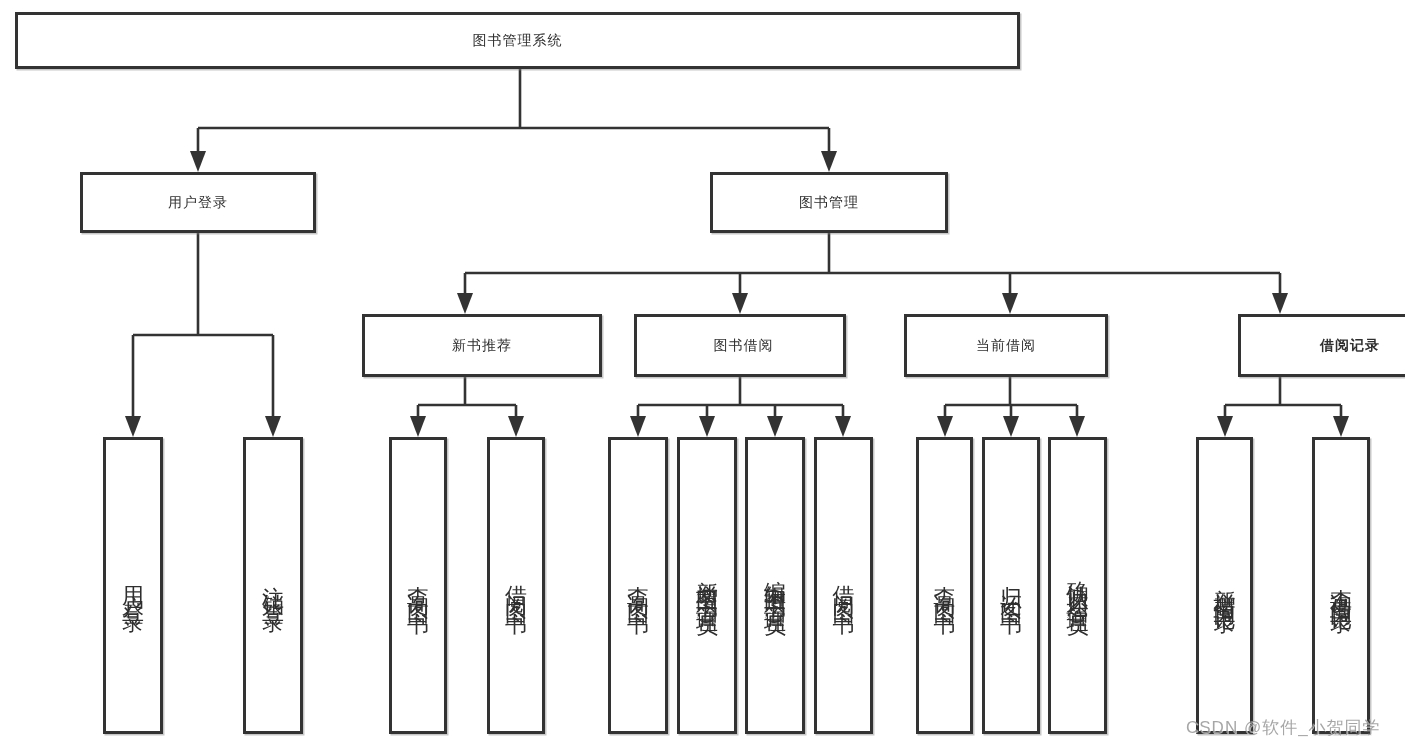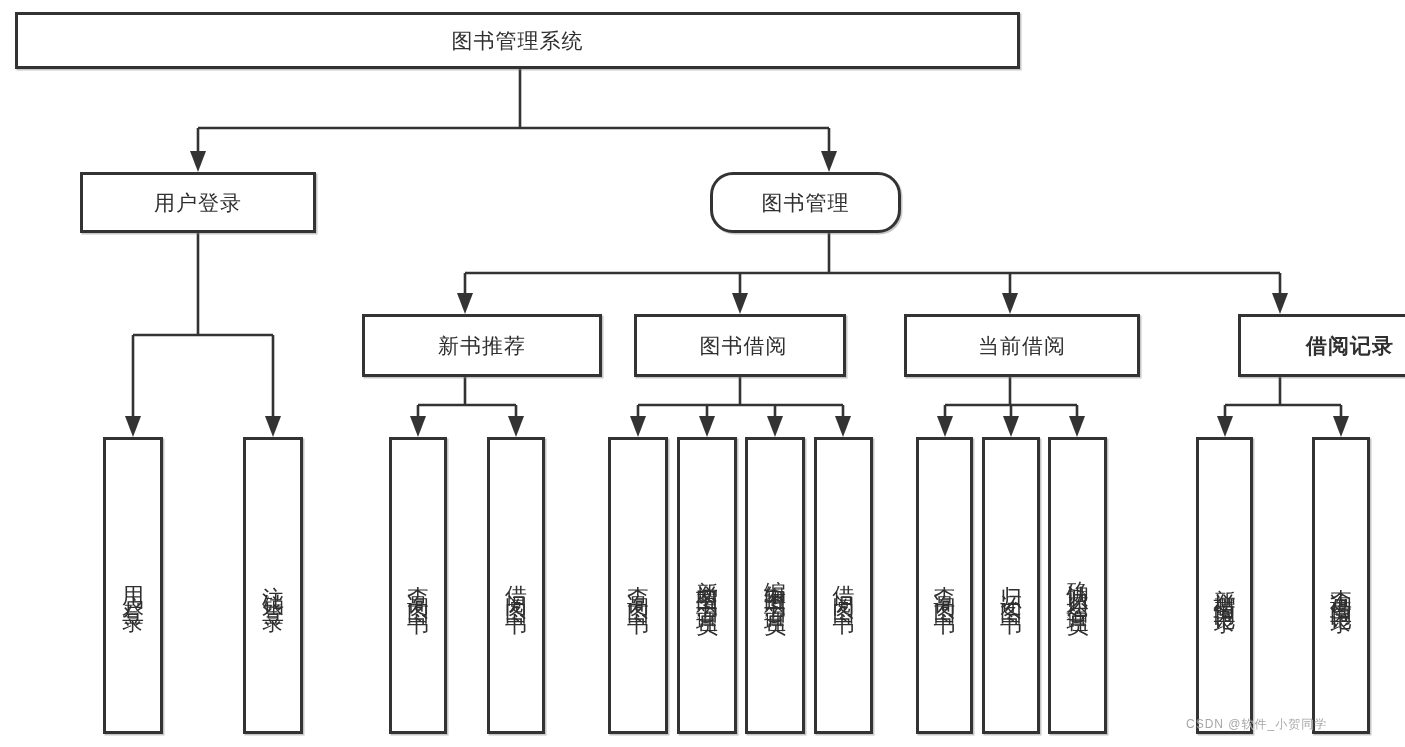--- a/index.html
+++ b/index.html
@@ -27,30 +27,30 @@
     background: #ffffff;
     border: 3px solid #333333;
     box-shadow: 1.5px 1.5px 0 rgba(130,130,130,0.45);
     display: flex;
     align-items: center;
     justify-content: center;
     color: #2f2f2f;
     z-index: 2;
   }
 
-  .h-box { font-size: 21px; letter-spacing: 1px; }
+  .h-box { font-size: 14px; letter-spacing: 1px; }
 
   .root  { left: 15px;  top: 12px;  width: 1005px; height: 57px; }
   .n-user-login { left: 80px;  top: 172px; width: 236px; height: 61px; }
-  .n-book-mgmt  { left: 710px; top: 172px; width: 191px; height: 61px; border-radius: 23px; }
+  .n-book-mgmt  { left: 710px; top: 172px; width: 238px; height: 61px; }
 
   .lvl3 { top: 314px; height: 63px; }
   .n-new-book       { left: 362px;  width: 240px; }
   .n-book-borrow    { left: 634px;  width: 212px; padding-left: 7px; }
-  .n-current-borrow { left: 904px;  width: 236px; }
+  .n-current-borrow { left: 904px;  width: 204px; }
   .n-borrow-records { left: 1238px; width: 224px; font-weight: bold; }
 
   .leaf { top: 437px; height: 297px; font-size: 22px; }
   .leaf span {
     writing-mode: vertical-rl;
     text-orientation: mixed;
     letter-spacing: 9px;
     white-space: nowrap;
   }
   .leaf.long span { letter-spacing: 5px; }
@@ -66,21 +66,21 @@
   .l-cb-query    { left: 916px;  width: 57px; }
   .l-cb-return   { left: 982px;  width: 58px; }
   .l-cb-confirm  { left: 1048px; width: 59px; }
   .l-br-add      { left: 1196px; width: 57px; }
   .l-br-query    { left: 1312px; width: 58px; }
 
   .watermark {
     position: absolute;
     left: 1186px;
     top: 716px;
-    font-size: 12px;
+    font-size: 17px;
     color: rgba(150,150,150,0.85);
     letter-spacing: 1px;
     white-space: nowrap;
     z-index: 10;
     text-shadow: 1px 1px 0 rgba(255,255,255,0.6);
   }
 
   .line { stroke: #333333; stroke-width: 2.6; fill: none; }
   .arrow { fill: #333333; stroke: none; }
 </style>

